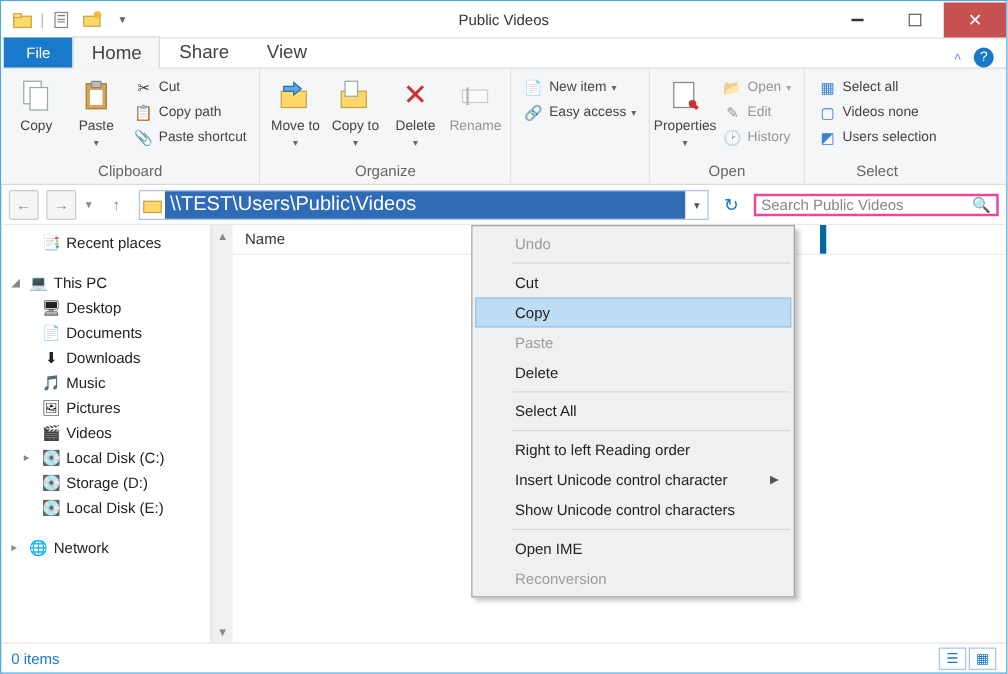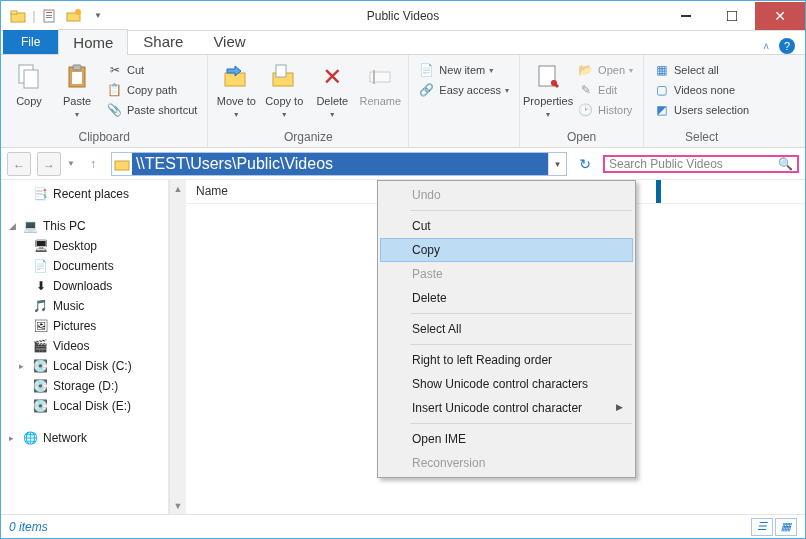--- a/index.html
+++ b/index.html
@@ -49,21 +49,21 @@
 .scroll-gutter .thumb { flex:1; }
 .listarea { flex: 1; position: relative; }
 .colhdr { height: 24px; border-bottom: 1px solid #eee; display: flex; font-size: 12px; color: #333; }
 .colhdr .col { padding: 4px 10px; border-right: 5px solid #0369a1; }
 .ctxmenu { position: absolute; left: 147px; top: 0; width: 259px; background: #f0f0f0; border: 1px solid #a6a6a6; box-shadow: 3px 3px 4px rgba(0,0,0,.25); font-size: 12px; color: #222; padding: 2px; z-index: 50; margin-left: 44px; }
 .ctxmenu .mi { padding: 5px 18px 5px 32px; position: relative; }
 .ctxmenu .mi.disabled { color: #9d9d9d; }
 .ctxmenu .mi.hl { background: #bfdcf5; border: 1px solid #98c3e8; padding: 4px 17px 4px 31px; }
 .ctxmenu .sep { height: 1px; background: #d7d7d7; margin: 3px 1px 3px 30px; }
 .ctxmenu .sub { position: absolute; right: 10px; top: 6px; font-size: 9px; color: #555; }
-.status { height: 24px; border-top: 1px solid #e3e3e3; display: flex; align-items: center; font-size: 12px; color: #1979ca; padding: 0 8px; font-style: italic; }
+.status { height: 24px; border-top: 1px solid #e3e3e3; display: flex; align-items: center; font-size: 12px; color: #1979ca; padding: 0 8px; }
 .status .viewbtns { margin-left: auto; display: flex; gap: 2px; }
 .status .vb { width: 22px; height: 18px; border: 1px solid #a9c5e7; display: flex; align-items: center; justify-content: center; color: #1979ca; font-size: 11px; }
 svg { display: block; }
 </style>
 </head>
 <body>
 
 <div class="titlebar">
   <div class="qat">
     <span class="qicon">
@@ -370,22 +370,22 @@
       <div class="mi disabled">Undo</div>
       <div class="sep"></div>
       <div class="mi">Cut</div>
       <div class="mi hl">Copy</div>
       <div class="mi disabled">Paste</div>
       <div class="mi">Delete</div>
       <div class="sep"></div>
       <div class="mi">Select All</div>
       <div class="sep"></div>
       <div class="mi">Right to left Reading order</div>
+      <div class="mi"><span>Insert Unicode control character</span><span class="sub">▶</span></div>
       <div class="mi">Show Unicode control characters</div>
-      <div class="mi"><span>Insert Unicode control character</span><span class="sub">▶</span></div>
       <div class="sep"></div>
       <div class="mi">Open IME</div>
       <div class="mi disabled">Reconversion</div>
     </div>
   </div>
 </div>
 
 <div class="status">
   <span>0 items</span>
   <div class="viewbtns">

